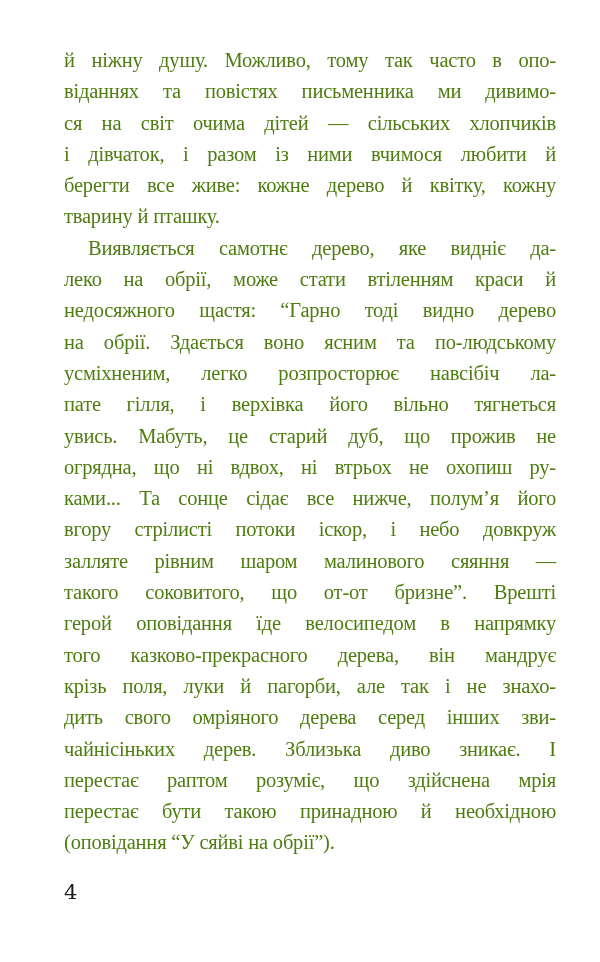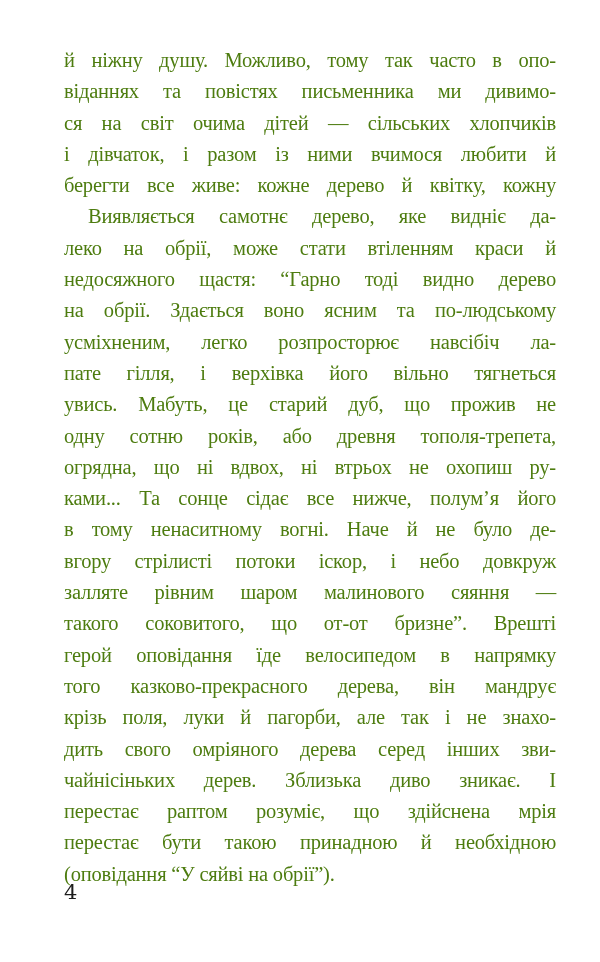--- a/index.html
+++ b/index.html
@@ -27,33 +27,32 @@
 </head>
 <body>
 
 <div class="page">
   <div>
     <div class="line">й ніжну душу. Можливо, тому так часто в опо-</div>
     <div class="line">віданнях та повістях письменника ми дивимо-</div>
     <div class="line">ся на світ очима дітей — сільських хлопчиків</div>
     <div class="line">і дівчаток, і разом із ними вчимося любити й</div>
     <div class="line">берегти все живе: кожне дерево й квітку, кожну</div>
+    <div class="line last">тварину й пташку.</div>
   </div>
   <div>
     <div class="line indent">Виявляється самотнє дерево, яке видніє да-</div>
     <div class="line">леко на обрії, може стати втіленням краси й</div>
     <div class="line">недосяжного щастя: “Гарно тоді видно дерево</div>
     <div class="line">на обрії. Здається воно ясним та по-людському</div>
     <div class="line">усміхненим, легко розпросторює навсібіч ла-</div>
     <div class="line">пате гілля, і верхівка його вільно тягнеться</div>
     <div class="line">увись. Мабуть, це старий дуб, що прожив не</div>
-    <div class="line">одну сотню років, або древня тополя-трепета,</div>
     <div class="line">огрядна, що ні вдвох, ні втрьох не охопиш ру-</div>
     <div class="line">ками... Та сонце сідає все нижче, полум’я його</div>
-    <div class="line">в тому ненаситному вогні. Наче й не було де-</div>
     <div class="line">вгору стрілисті потоки іскор, і небо довкруж</div>
     <div class="line">залляте рівним шаром малинового сяяння —</div>
     <div class="line">такого соковитого, що от-от бризне”. Врешті</div>
     <div class="line">герой оповідання їде велосипедом в напрямку</div>
     <div class="line">того казково-прекрасного дерева, він мандрує</div>
     <div class="line">крізь поля, луки й пагорби, але так і не знахо-</div>
     <div class="line">дить свого омріяного дерева серед інших зви-</div>
     <div class="line">чайнісіньких дерев. Зблизька диво зникає. І</div>
     <div class="line">перестає раптом розуміє, що здійснена мрія</div>
     <div class="line">перестає бути такою принадною й необхідною</div>

